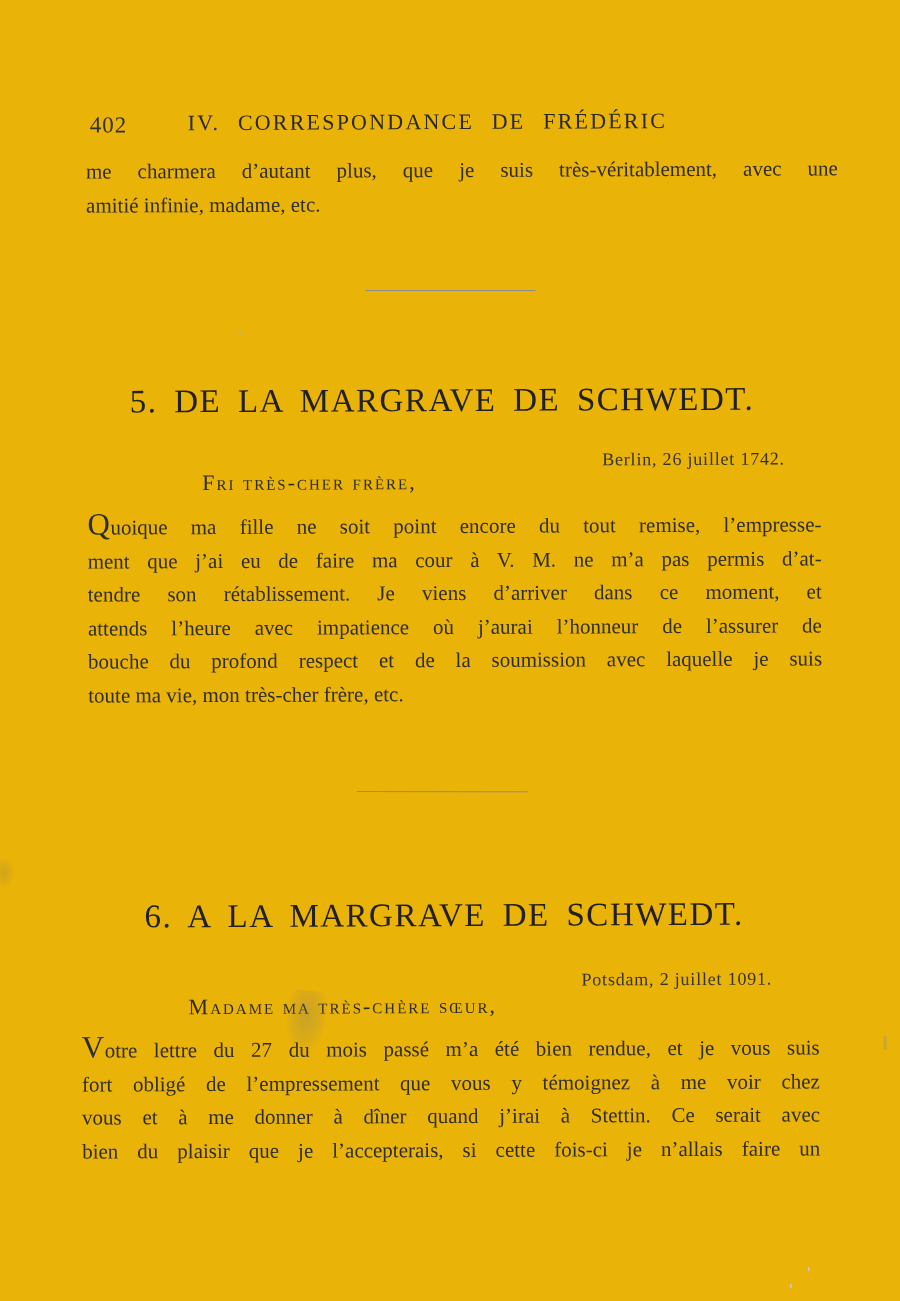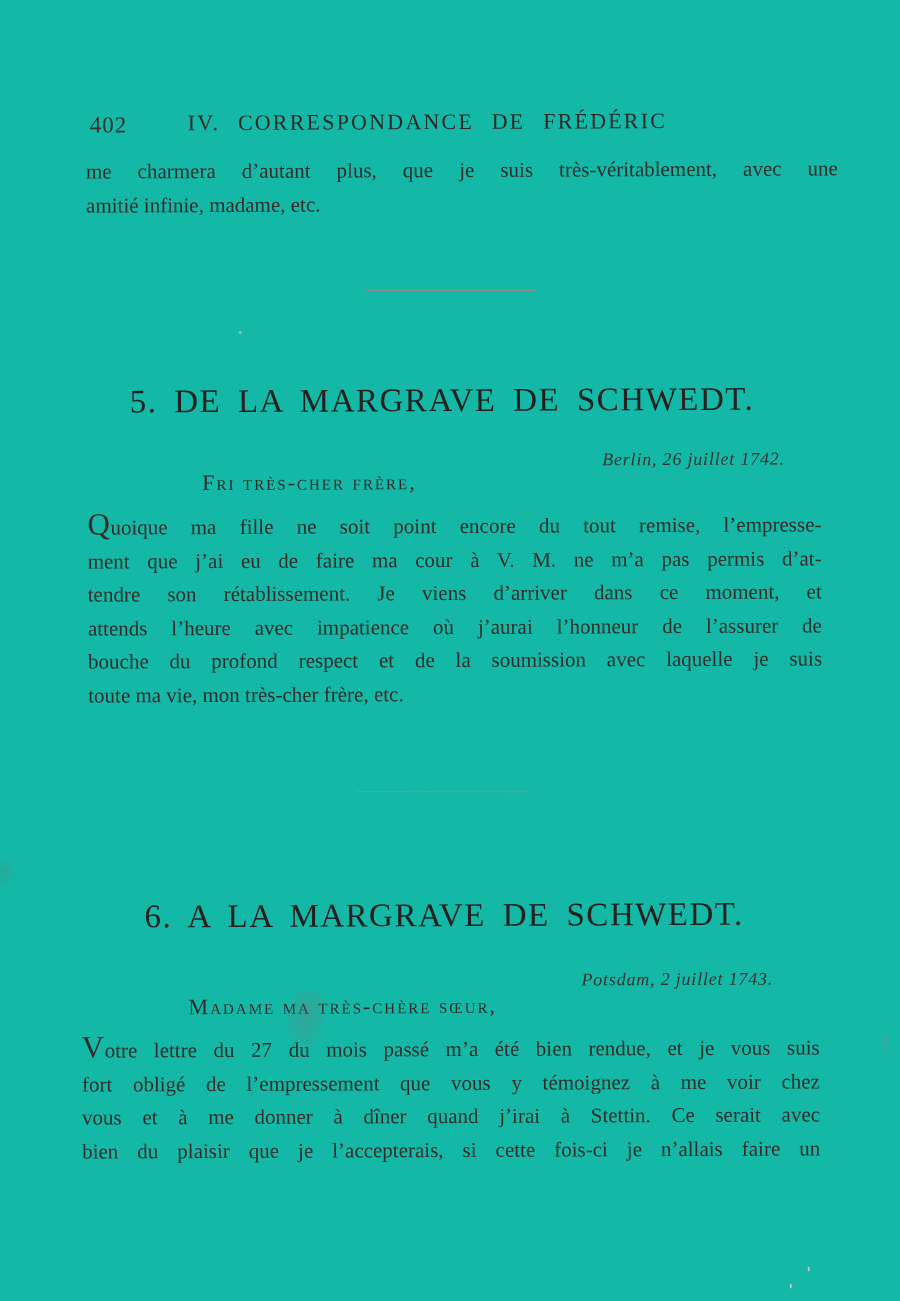--- a/index.html
+++ b/index.html
@@ -4,21 +4,21 @@
 <style>
   html, body {
     margin: 0;
     padding: 0;
     background: #fcfdfa;
   }
   #scan-page {
     position: relative;
     width: 900px;
     height: 1301px;
-    background: #14b8a6;
+    background: #eab308;
     overflow: hidden;
     font-family: "Liberation Serif", serif;
     color: #2e2c29;
   }
   #content {
     position: absolute;
     inset: 0;
     transform: rotate(-0.25deg);
     transform-origin: 450px 650px;
   }
@@ -72,21 +72,20 @@
     color: #232120;
     white-space: nowrap;
   }
   .heading5 { top: 382px; }
   .heading6 { top: 897px; }
 
   .dateline {
     font-size: 18px;
     letter-spacing: 0.8px;
     color: #353330;
-    font-style: italic;
   }
   .date5 { top: 450px; left: 603px; }
   .date6 { top: 970px; left: 580px; }
 
   .salutation {
     font-variant: small-caps;
     font-size: 22px;
     letter-spacing: 2px;
     color: #2e2c29;
   }
@@ -138,21 +137,21 @@
       <span class="line just">ment que j’ai eu de faire ma cour à V. M. ne m’a pas permis d’at-</span>
       <span class="line just">tendre son rétablissement. Je viens d’arriver dans ce moment, et</span>
       <span class="line just">attends l’heure avec impatience où j’aurai l’honneur de l’assurer de</span>
       <span class="line just">bouche du profond respect et de la soumission avec laquelle je suis</span>
       <span class="line">toute ma vie, mon très-cher frère, etc.</span>
     </div>
 
     <div class="abs rule rule2"></div>
 
     <div class="abs letter-heading heading6">6.  A LA MARGRAVE DE SCHWEDT.</div>
-    <div class="abs dateline date6">Potsdam, 2 juillet 1743.</div>
+    <div class="abs dateline date6">Potsdam, 2 juillet 1091.</div>
     <div class="abs salutation sal6">Madame ma très-chère sœur,</div>
 
     <div class="abs para body6">
       <span class="line just"><span class="initial">V</span><span>otre lettre du 27 du mois passé m’a été bien rendue, et je vous suis</span></span>
       <span class="line just">fort obligé de l’empressement que vous y témoignez à me voir chez</span>
       <span class="line just">vous et à me donner à dîner quand j’irai à Stettin. Ce serait avec</span>
       <span class="line just">bien du plaisir que je l’accepterais, si cette fois-ci je n’allais faire un</span>
     </div>
 
     <div class="abs stain"></div>

